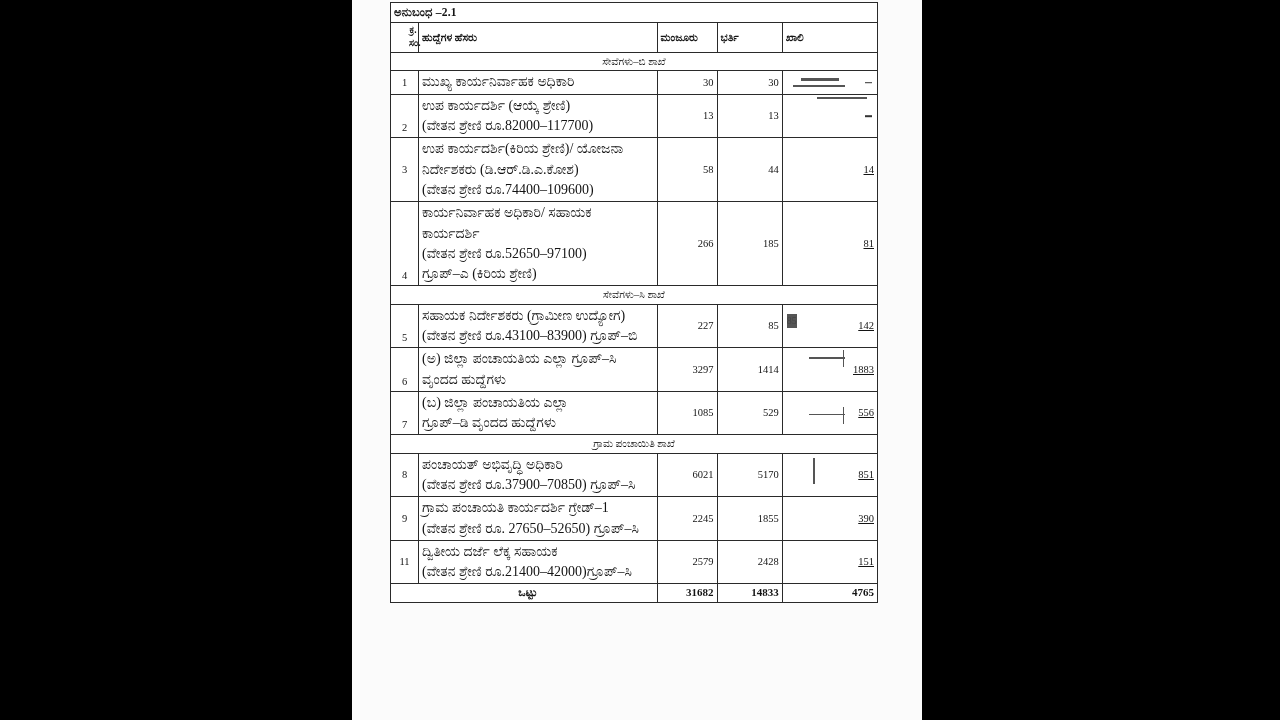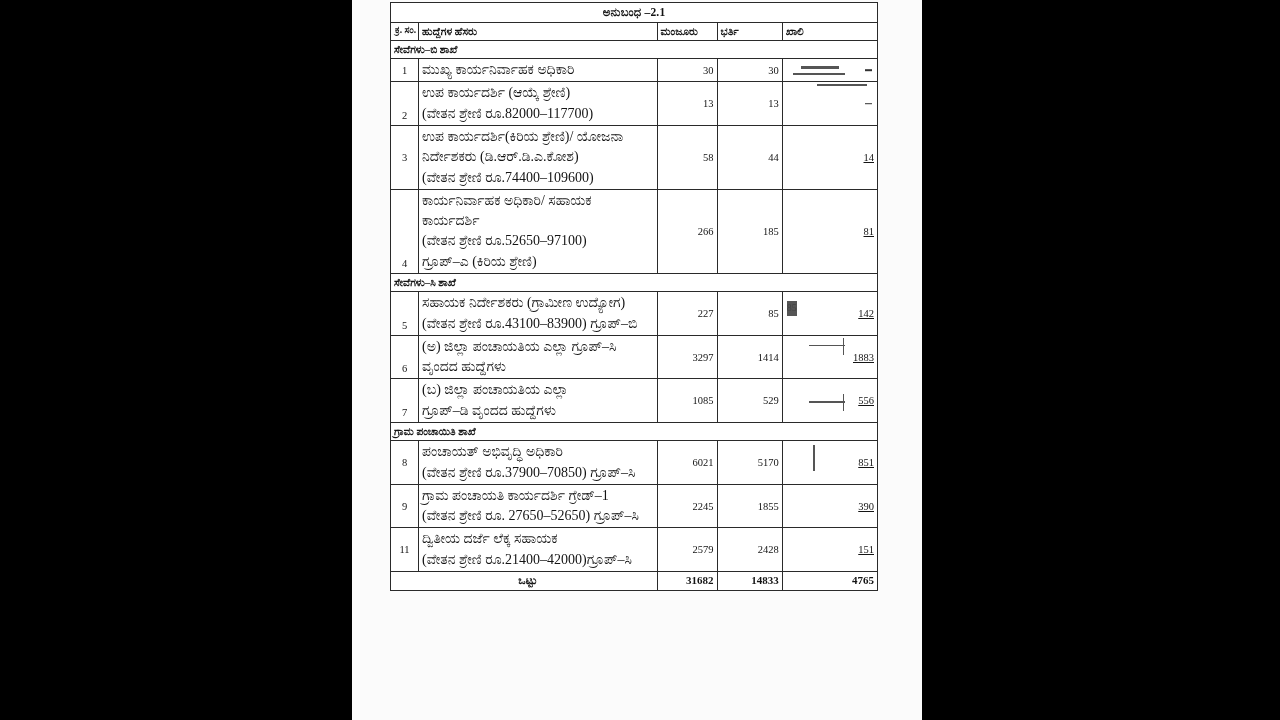--- a/index.html
+++ b/index.html
@@ -61,43 +61,43 @@
     padding: 1px 3px;
     vertical-align: middle;
   }
   col.c-sl    { width: 28px; }
   col.c-name  { width: 238px; }
   col.c-sanc  { width: 60px; }
   col.c-fill  { width: 65px; }
   col.c-vac   { width: 95px; }
 
   .title-row td {
-    text-align: center;
+    text-align: left;
     font-weight: bold;
     font-size: 11.5px;
     padding: 5px 2px;
     letter-spacing: 0.2px;
   }
   .subtitle-row td {
     text-align: center;
     font-weight: bold;
     font-size: 11px;
     padding: 9px 6px;
     line-height: 1.3;
   }
   .colhead-row td {
     text-align: left;
     font-weight: bold;
     font-size: 10.5px;
     padding: 3px 2px;
   }
-  .colhead-row td.sl { font-size: 9.5px; padding-left:3px; padding-right:1px;}
+  .colhead-row td.sl { font-size: 9.5px; padding-left:18px; padding-right:1px;}
   .section-row td {
-    text-align: left;
-    font-weight: bold;
+    text-align: center;
+    font-weight: normal;
     font-size: 10.5px;
     padding: 3px 2px;
   }
   td.sl {
     text-align: center;
     font-size: 10.5px;
   }
   td.sl.bottom { vertical-align: bottom; padding-bottom: 2px; }
   td.name {
     text-align: left;

